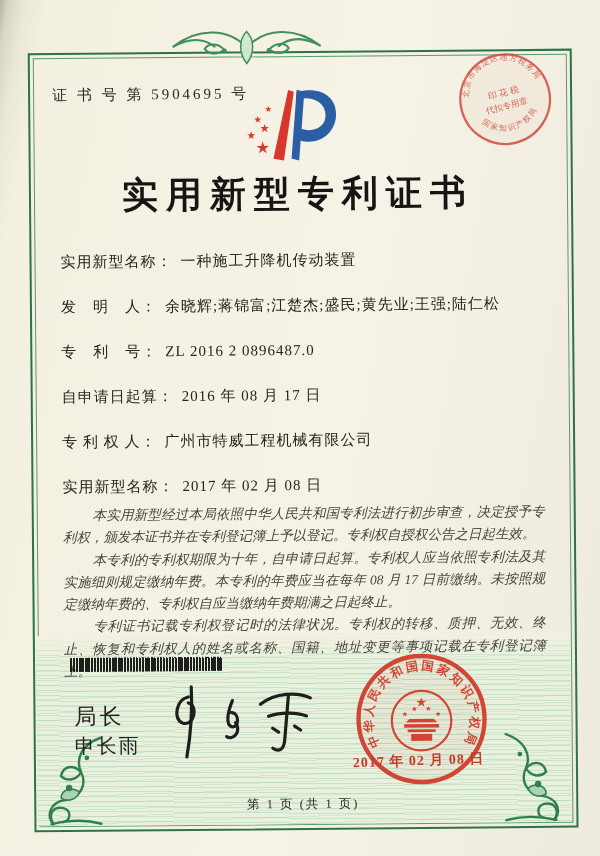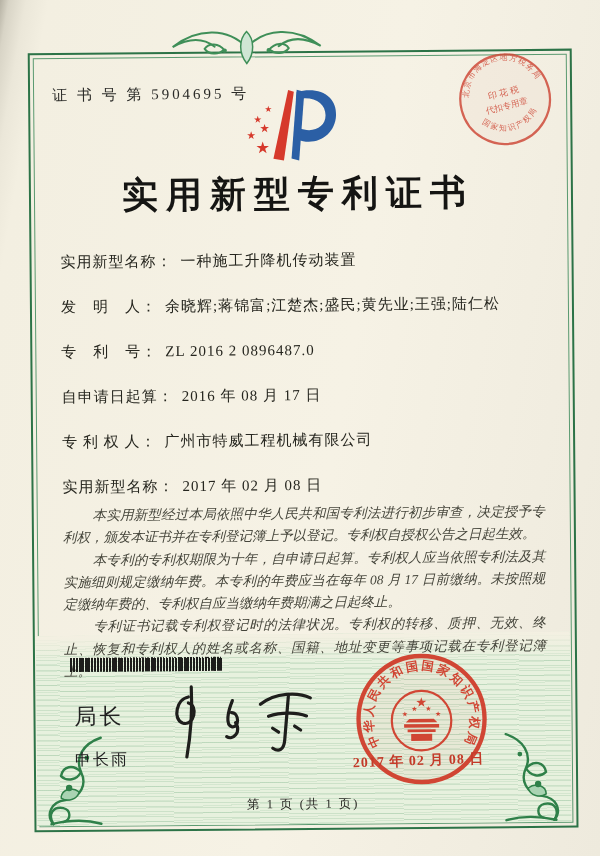--- a/index.html
+++ b/index.html
@@ -29,21 +29,21 @@
   .field .lbl{margin-right:8px;}
   .paras{position:absolute;top:503px;left:62px;width:482px;z-index:3;
          font-size:13.5px;line-height:22.3px;color:#45453b;font-style:italic;text-align:justify;}
   .paras p{margin:0;text-indent:2.2em;}
   .barcode{position:absolute;top:656px;left:68px;width:152px;height:14px;z-index:3;
          background-image:
            repeating-linear-gradient(90deg,#1d1d1b 0 1.5px,transparent 1.5px 3px),
            repeating-linear-gradient(90deg,#1d1d1b 0 1px,transparent 1px 5.5px),
            repeating-linear-gradient(90deg,#1d1d1b 0 2px,transparent 2px 9px);}
   .sig-title{position:absolute;top:700px;left:72px;z-index:3;font-size:22px;letter-spacing:3px;color:#222;}
-  .sig-name{position:absolute;top:731px;left:72px;z-index:3;font-size:16px;letter-spacing:2px;color:#222;margin-top:17px;}
+  .sig-name{position:absolute;top:731px;left:72px;z-index:3;font-size:20px;letter-spacing:2px;color:#222;}
   .signature{position:absolute;left:158px;top:682px;width:160px;height:78px;z-index:3;}
   .seal{position:absolute;left:349px;top:650px;width:140px;height:140px;z-index:4;opacity:.93;}
   .date-stamp{position:absolute;left:350px;top:753px;z-index:5;color:#c43a29;font-size:14px;
          letter-spacing:1px;font-weight:700;transform:rotate(-1.5deg);}
   .footer{position:absolute;top:796px;left:0;width:100%;z-index:3;text-align:center;
          font-size:12.5px;letter-spacing:2px;color:#2a2a26;}
   .ornament-top{position:absolute;left:168px;top:26px;width:164px;height:44px;z-index:2;}
   .ornament-bl{position:absolute;left:36px;top:734px;width:66px;height:92px;z-index:2;}
   .ornament-br{position:absolute;left:499px;top:734px;width:66px;height:92px;z-index:2;transform:scaleX(-1);}
   svg text{font-family:"Liberation Serif","DejaVu Serif",serif;}

